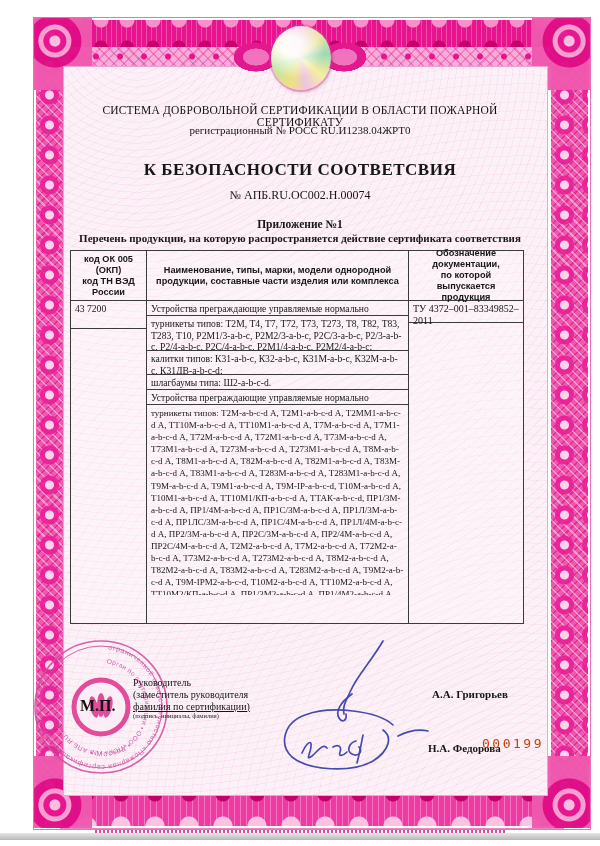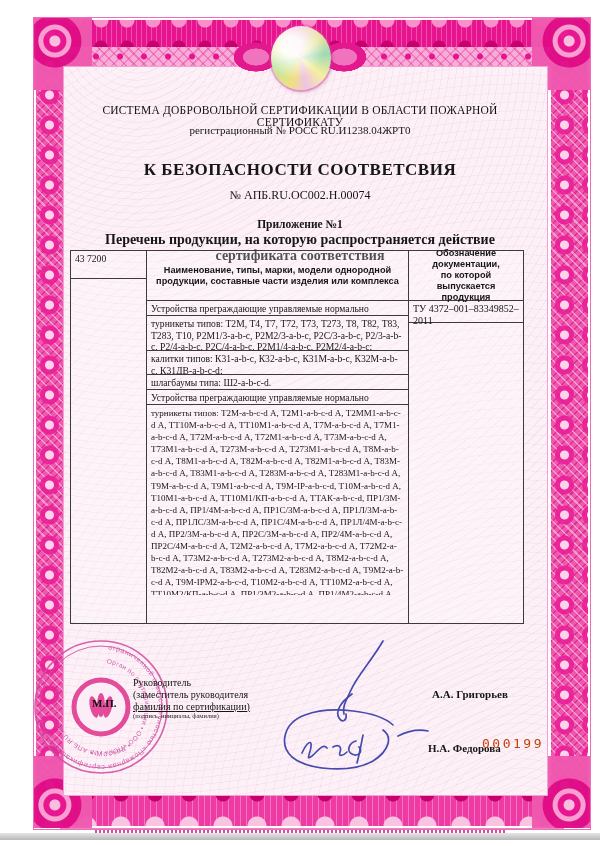--- a/index.html
+++ b/index.html
@@ -78,21 +78,21 @@
 
   
   .abs { position:absolute; }
   .centerline { left:64px; width:472px; text-align:center; }
   .sys-line   { top:104px; font-size:11.5px; letter-spacing:.2px; color:#101010; }
   .reg-line   { top:124px; font-size:11px; }
   .title1     { top:141px; font-size:17px; font-weight:bold; letter-spacing:1px; }
   .title2     { top:160px; font-size:17px; font-weight:bold; letter-spacing:.5px; }
   .cert-no    { top:188px; font-size:12px; font-weight:normal; }
   .annex-t    { top:218px; font-size:11.5px; font-weight:bold; }
-  .annex-s    { top:232px; font-size:14px; font-weight:bold; }
+  .annex-s    { top:232px; font-size:11px; font-weight:bold; }
 
   
   .cert-table { position:absolute; left:70px; top:250px; width:454px; height:374px;
      border:1px solid #3b3b3b; display:flex; background:rgba(255,255,255,.25); }
   .cert-table .c { border-right:1px solid #3b3b3b; }
   .col1 { width:76px; } .col2 { width:262px; } .col3 { flex:1; border-right:none !important; }
   .hcell { height:50px; border-bottom:1px solid #3b3b3b;
      font-family:"Liberation Sans", sans-serif; font-weight:bold; font-size:9.2px;
      display:flex; align-items:center; justify-content:center; text-align:center;
      line-height:11px; padding:2px 3px; }
@@ -107,21 +107,21 @@
 
   
   .sig-label { left:133px; width:170px; font-size:10px; line-height:11.8px; }
   .head-label { top:677px; }
   .sub-label { font-size:6.5px; color:#2a2a2a; line-height:8px; }
   .u { text-decoration:underline; }
   .expert-label { top:736px; }
   .name { font-weight:bold; font-size:11px; }
   .name-head { left:432px; top:688px; }
   .name-expert { left:428px; top:742px; }
-  .mp { left:92px; top:697px; font-weight:bold; font-size:11px; color:#111; z-index:6; }
+  .mp { left:80px; top:697px; font-weight:bold; font-size:16px; color:#111; z-index:6; }
   .form-number { left:482px; top:736px; font-family:"DejaVu Sans Mono", monospace;
      font-size:13px; letter-spacing:2.5px; color:#c2410c; }
 
   .stamp-svg { position:absolute; left:28px; top:634px; width:146px; height:146px; opacity:.88; }
   .sign-svg  { position:absolute; left:0; top:0; width:600px; height:846px; pointer-events:none; }
 </style>
 </head>
 <body>
 
 <div class="paper">
@@ -149,20 +149,24 @@
 
   <div class="abs centerline sys-line">СИСТЕМА ДОБРОВОЛЬНОЙ СЕРТИФИКАЦИИ В ОБЛАСТИ ПОЖАРНОЙ СЕРТИФИКАТУ</div>
   <div class="abs centerline reg-line">регистрационный № РОСС RU.И1238.04ЖРТ0</div>
   <div class="abs centerline title2">К БЕЗОПАСНОСТИ СООТВЕТСВИЯ</div>
   <div class="abs centerline cert-no">№ АПБ.RU.ОС002.Н.00074</div>
   <div class="abs centerline annex-t">Приложение №1</div>
   <div class="abs centerline annex-s">Перечень продукции, на которую распространяется действие сертификата соответствия</div>
 
   <div class="cert-table">
     <div class="c col1">
+      <div class="hcell pre">код ОК 005
+(ОКП)
+код ТН ВЭД
+России</div>
       <div class="cell code-cell">43 7200</div>
     </div>
     <div class="c col2">
       <div class="hcell">Наименование, типы, марки, модели однородной продукции, составные части изделия или комплекса</div>
       <div class="cell sub h15">Устройства преграждающие управляемые нормально закрытые:</div>
       <div class="cell sub h35">турникеты типов: Т2М,  Т4, Т7, Т72, Т73, Т273, Т8, Т82, Т83, Т283, Т10, Р2М1/3-a-b-c, Р2М2/3-a-b-c, Р2С/3-a-b-c, Р2/3-a-b-c, Р2/4-a-b-c, Р2С/4-a-b-c, Р2М1/4-a-b-c, Р2М2/4-a-b-c;</div>
       <div class="cell sub h24">калитки типов:  К31-a-b-c, К32-a-b-c, К31М-a-b-c, К32М-a-b-c, К31ДВ-a-b-c-d;</div>
       <div class="cell sub h15">шлагбаумы типа: Ш2-a-b-c-d.</div>
       <div class="cell sub h15">Устройства преграждающие управляемые нормально открытые:</div>
       <div class="cell sub last">турникеты типов: Т2М-a-b-c-d А, Т2М1-a-b-c-d А, Т2ММ1-a-b-c-d А, ТТ10М-a-b-c-d А, ТТ10М1-a-b-c-d А, Т7М-a-b-c-d А, Т7М1-a-b-c-d А, Т72М-a-b-c-d А, Т72М1-a-b-c-d А, Т73М-a-b-c-d А, Т73М1-a-b-c-d А, Т273М-a-b-c-d А, Т273М1-a-b-c-d  А, Т8М-a-b-c-d А, Т8М1-a-b-c-d А, Т82М-a-b-c-d А, Т82М1-a-b-c-d А, Т83М-a-b-c-d А, Т83М1-a-b-c-d А, Т283М-a-b-c-d А, Т283М1-a-b-c-d А, Т9М-a-b-c-d А, Т9М1-a-b-c-d А, Т9М-IP-a-b-c-d, Т10М-a-b-c-d А, Т10М1-a-b-c-d А, ТТ10М1/КП-a-b-c-d А, ТТАК-a-b-c-d, ПР1/3М-a-b-c-d А, ПР1/4М-a-b-c-d А, ПР1С/3М-a-b-c-d А, ПР1Л/3М-a-b-c-d А, ПР1ЛС/3М-a-b-c-d А, ПР1С/4М-a-b-c-d А, ПР1Л/4М-a-b-c-d А, ПР2/3М-a-b-c-d А, ПР2С/3М-a-b-c-d А, ПР2/4М-a-b-c-d А, ПР2С/4М-a-b-c-d А, Т2М2-a-b-c-d А, Т7М2-a-b-c-d А, Т72М2-a-b-c-d А, Т73М2-a-b-c-d А, Т273М2-a-b-c-d А, Т8М2-a-b-c-d  А, Т82М2-a-b-c-d А, Т83М2-a-b-c-d  А, Т283М2-a-b-c-d А, Т9М2-a-b-c-d А, Т9М-IPМ2-a-b-c-d, Т10М2-a-b-c-d А, ТТ10М2-a-b-c-d А, ТТ10М2/КП-a-b-c-d А, ПР1/3М2-a-b-c-d А, ПР1/4М2-a-b-c-d А, ПР1С/3М2-a-b-c-d А, ПР1Л/3М2-a-b-c-d А, ПР1ЛС/3М2-a-b-c-d А, ПР1С/4М2-a-b-c-d А, ПР1Л/4М2-a-b-c-d А, ПР2/3М2-a-b-c-d А, ПР2С/3М2-a-b-c-d А, ПР2/4М2-a-b-c-d А, ПР2С/4М2-a-b-c-d А;</div>

